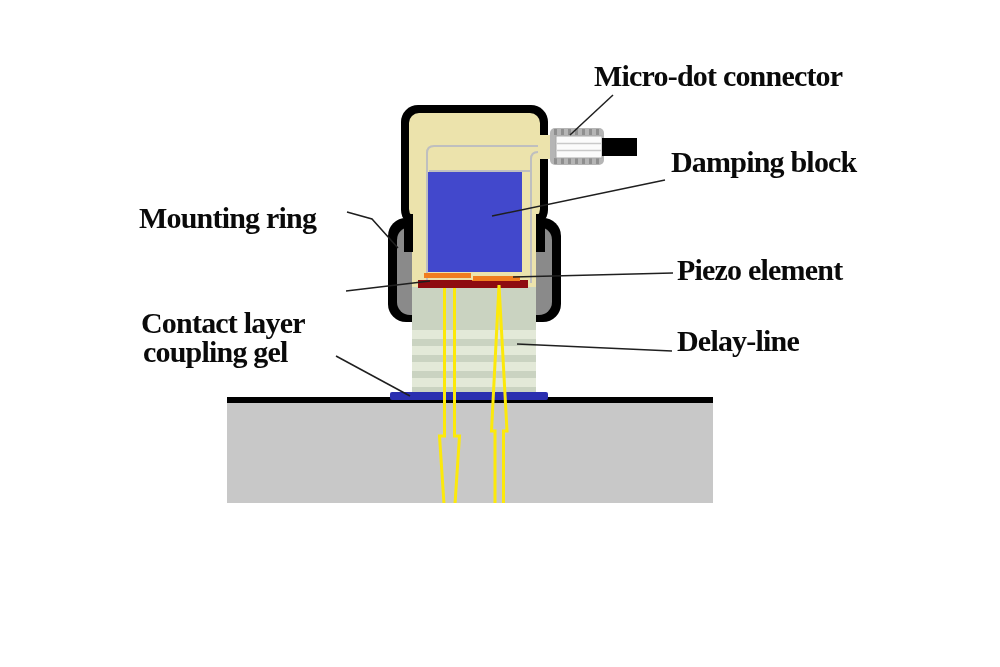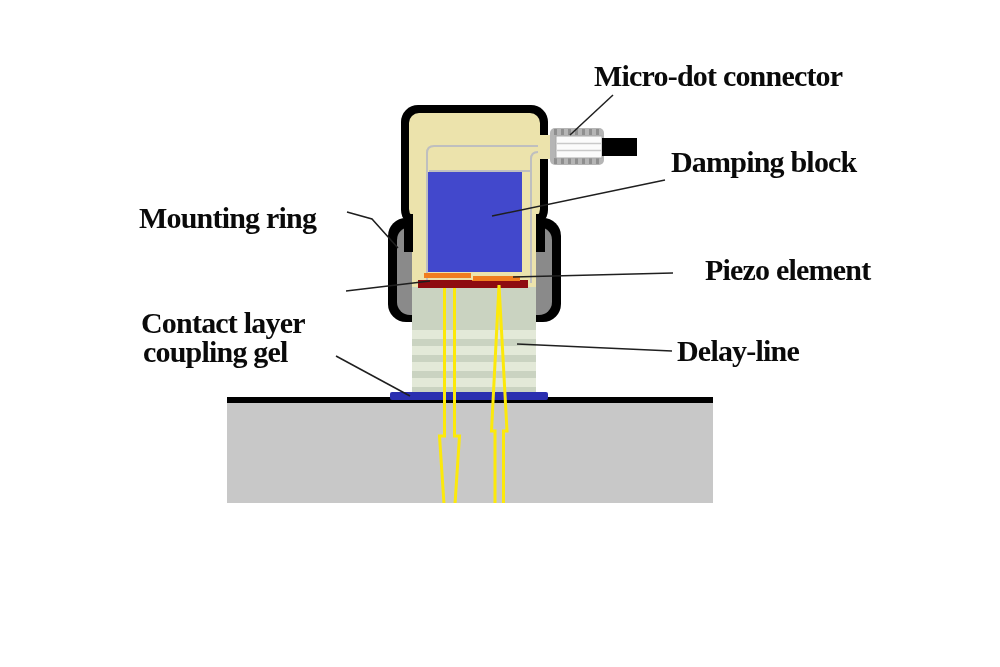--- a/index.html
+++ b/index.html
@@ -121,16 +121,16 @@
       <path d="M 513 277 L 673 273"></path>
       <path d="M 517 344 L 672 351"></path>
     </g>
   </svg>
 
   <div class="diagram-label" style="left:594px;top:61px;">Micro-dot connector</div>
   <div class="diagram-label" style="left:671px;top:147px;">Damping block</div>
   <div class="diagram-label" style="left:139px;top:195px;margin-top:8px;">Mounting ring</div>
   <div class="diagram-label" style="left:141px;top:276px;margin-top:32px;">Contact layer</div>
   <div class="diagram-label" style="left:143px;top:337px;text-align:right;">coupling gel</div>
-  <div class="diagram-label" style="left:677px;top:255px;margin-left:28px;">Piezo element</div>
-  <div class="diagram-label" style="left:677px;top:336px;">Delay-line</div>
+  <div class="diagram-label" style="left:677px;top:255px;">Piezo element</div>
+  <div class="diagram-label" style="left:677px;top:326px;">Delay-line</div>
 
 </div>
 
 </body></html>

